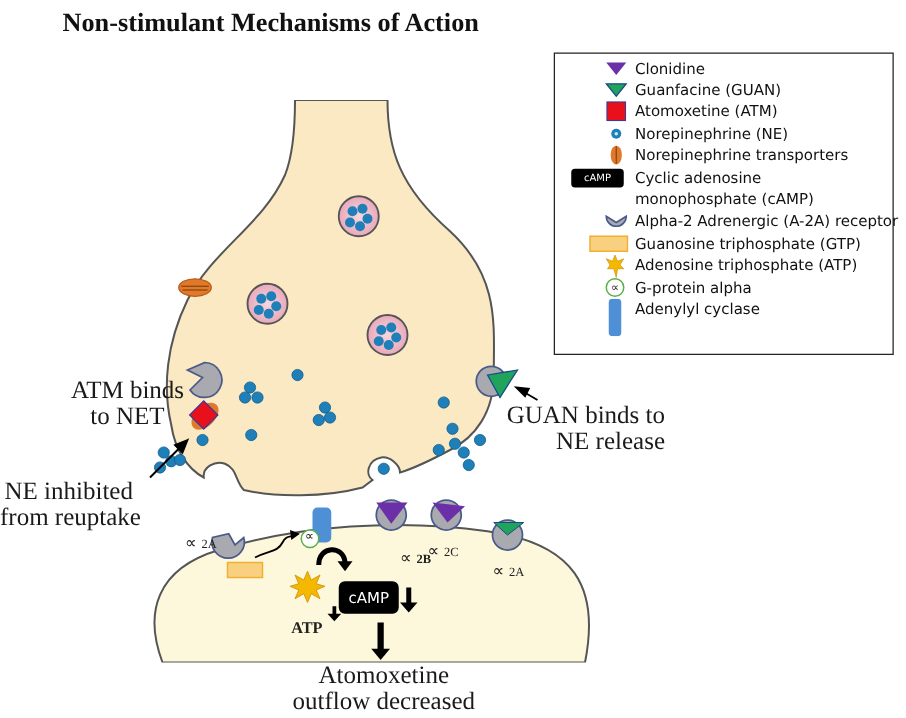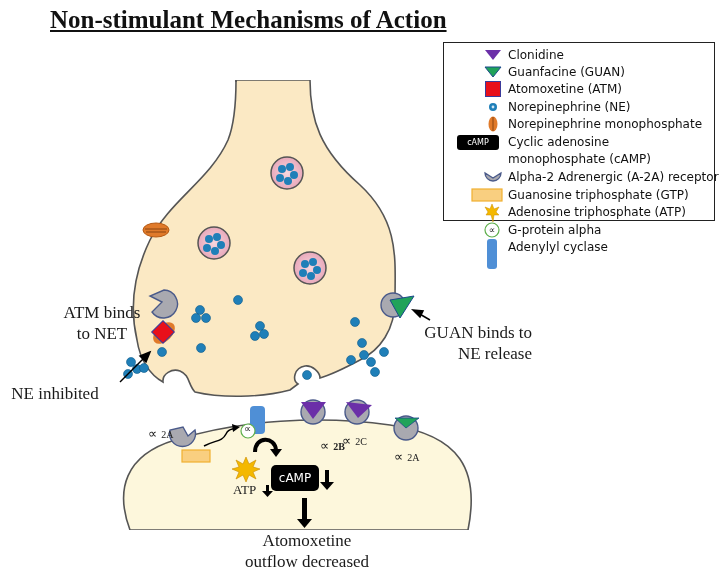--- a/index.html
+++ b/index.html
@@ -1,22 +1,22 @@
 <!DOCTYPE html>
 <html><head>
 <meta charset="utf-8">
 <style>
   html, body { margin: 0; padding: 0; background: #ffffff; }
   body { width: 725px; height: 574px; position: relative; overflow: hidden; font-family: "Liberation Serif", serif; }
-  #title { position: absolute; left: 50px; top: 6px; font-family: "Liberation Serif", serif; font-weight: bold; font-size: 25px; color: #111; white-space: nowrap; text-decoration: underline; }
+  #title { position: absolute; left: 50px; top: 6px; font-family: "Liberation Serif", serif; font-weight: bold; font-size: 21px; color: #111; white-space: nowrap; }
   svg#diagram { position: absolute; left: 0; top: 0; }
-  .lbl { position: absolute; font-family: "Liberation Serif", serif; font-size: 17px; color: #1a1a1a; line-height: 21px; text-align: center; white-space: nowrap; }
+  .lbl { position: absolute; font-family: "Liberation Serif", serif; font-size: 20px; color: #1a1a1a; line-height: 21px; text-align: center; white-space: nowrap; }
   .sub { position: absolute; font-family: "Liberation Serif", serif; font-size: 13px; color: #222; white-space: nowrap; }
   .sub small { font-size: 10px; margin-left: 4px; }
-  #legend { position: absolute; left: 443px; top: 42px; width: 272px; height: 179px; border: 1.5px solid #222; background: #fff; box-sizing: border-box; }
+  #legend { position: absolute; left: 443px; top: 42px; width: 272px; height: 242px; border: 1.5px solid #222; background: #fff; box-sizing: border-box; }
   .leg-item { position: absolute; left: 0; width: 272px; font-family: "DejaVu Sans", sans-serif; font-size: 12px; color: #111; line-height: 16px; }
   .leg-item .txt { position: absolute; left: 64px; white-space: nowrap; }
   .leg-item .ico { position: absolute; }
   .camp-box { position: absolute; background: #000000; color: #fff; border-radius: 5px; font-family: "DejaVu Sans", sans-serif; display: flex; align-items: center; justify-content: center; }
 </style>
 </head>
 <body>
 
 <div id="title">Non-stimulant Mechanisms of Action</div>
 
@@ -153,33 +153,34 @@
       <polygon points="297,519 312,519 304.5,528"></polygon>
   </g>
 </svg>
 
 <div class="camp-box" style="left:271px; top:465px; width:48px; height:26px; font-size:12px;">
   <span>cAMP</span>
 </div>
 
 <div class="sub" style="left:244px; top:423px; font-size:10px;">∝</div>
 
-<div class="sub" style="left:233px; top:482px; font-size:13px;">ATP</div>
+<div class="sub" style="left:233px; top:494px; font-size:13px;font-weight:bold;">ATP</div>
 
 <div class="sub" style="left:148px; top:426px;"><span>∝</span><small>2A</small></div>
 <div class="sub" style="left:300px; top:438px;margin-left:20px;"><span>∝</span><small style="font-weight:bold;">2B</small></div>
 <div class="sub" style="left:342px; top:433px;"><span>∝</span><small>2C</small></div>
 <div class="sub" style="left:394px; top:449px;"><span>∝</span><small>2A</small></div>
 
 <div class="lbl" style="left:52px; top:302px; width:100px;">
   <div>ATM binds</div>
   <div>to NET</div>
 </div>
 <div class="lbl" style="left:0; top:383px; width:110px;">
   <div>NE inhibited</div>
+  <div>from reuptake</div>
 </div>
 <div class="lbl" style="left:392px; top:322px; width:140px;text-align:right;">
   <div>GUAN binds to</div>
   <div>NE release</div>
 </div>
 <div class="lbl" style="left:232px; top:530px; width:150px;">
   <div>Atomoxetine</div>
   <div>outflow decreased</div>
 </div>
 
@@ -207,21 +208,21 @@
         <circle cx="5" cy="5" r="4" fill="#1f7fb8"></circle>
         <circle cx="5" cy="5" r="1.4" fill="#cfe6f5"></circle>
       </svg>
     <span class="txt">Norepinephrine (NE)</span>
   </div>
   <div class="leg-item" style="top:73px;">
     <svg class="ico" style="left:44px; top:0px;" width="10" height="16">
         <ellipse cx="5" cy="8" rx="4.5" ry="7.5" fill="#e07a2a"></ellipse>
         <line x1="5" y1="1" x2="5" y2="15" stroke="#8a4510" stroke-width="1"></line>
       </svg>
-    <span class="txt">Norepinephrine monophosphate</span>
+    <span class="txt">Norepinephrine transporters</span>
   </div>
   <div class="leg-item" style="top:91px;">
     <div class="camp-box" style="left:13px; top:1px; width:42px; height:15px; font-size:8px; border-radius:3px;">
         <span>cAMP</span>
       </div>
     <span class="txt">Cyclic adenosine</span>
     <span class="txt" style="top:17px;">monophosphate (cAMP)</span>
   </div>
   <div class="leg-item" style="top:126px;">
     <svg class="ico" style="left:38px; top:0px;" width="22" height="18">

